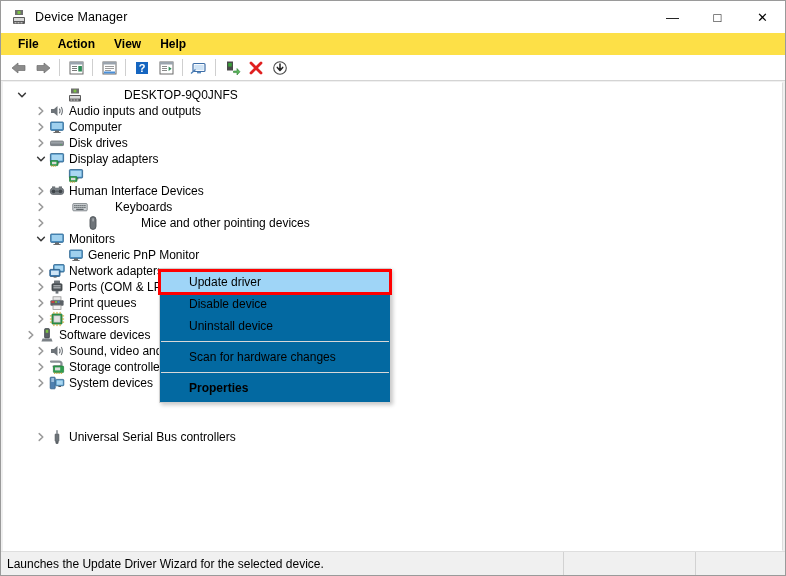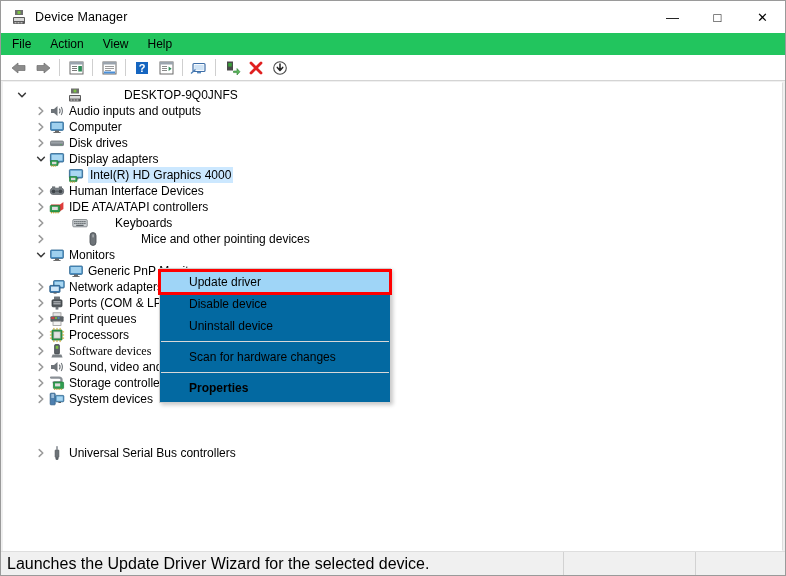--- a/index.html
+++ b/index.html
@@ -32,23 +32,24 @@
   }
   #winbtns { position: absolute; right: 0; top: 0; height: 32px; display: flex; }
   .winbtn {
     width: 45px; height: 32px; display: flex; align-items: center; justify-content: center;
     font-size: 13px; color: #000; background: transparent;
   }
 
   
   #menubar {
     height: 22px; min-height: 22px;
-    background: #22c55e;
+    background: #fde047;
     display: flex; align-items: center;
-    padding-left: 2px;
+    padding-left: 8px;
+    font-weight: bold;
   }
   .menu-item {
     font-size: 12px; color: #000;
     padding: 2px 9px; margin-right: 1px;
   }
 
   
   #toolbar {
     height: 26px; min-height: 26px;
     background: #ffffff;
@@ -123,21 +124,21 @@
     z-index: 2;
   }
   .ctx-sep { height: 1px; background: #d8d8d8; margin: 4px 1px; }
 
   
   #statusbar {
     height: 24px; min-height: 24px;
     background: #f0f0f0;
     border-top: 1px solid #dedede;
     display: flex; align-items: stretch;
-    font-size: 16px; color: #000;
+    font-size: 12px; color: #000;
   }
   #status-main {
     flex: 0 0 563px;
     display: flex; align-items: center;
     padding-left: 6px;
     border-right: 1px solid #d2d2d2;
   }
   #status-mid { flex: 0 0 132px; border-right: 1px solid #d2d2d2; }
   #status-right { flex: 1; }
 </style>
@@ -347,58 +348,38 @@
               <rect x="1.4" y="2.6" width="13.2" height="8.4" rx="0.8" fill="#4a90c4" stroke="#34688f" stroke-width="0.9"></rect>
               <rect x="2.5" y="3.6" width="11" height="6.1" fill="#a9d7f2"></rect>
               <rect x="5.6" y="11.2" width="4.8" height="1.2" fill="#5a5a5a"></rect>
               <rect x="1.5" y="9.6" width="7.5" height="5" rx="0.6" fill="#2f9e4f" stroke="#1f7a38" stroke-width="0.7"></rect>
               <rect x="3" y="10.8" width="4.4" height="2.4" fill="#d9d9d9"></rect>
               <rect x="2.2" y="14.4" width="1" height="1.2" fill="#c9a227"></rect>
               <rect x="4" y="14.4" width="1" height="1.2" fill="#c9a227"></rect>
               <rect x="5.8" y="14.4" width="1" height="1.2" fill="#c9a227"></rect>
             </svg>
           </span>
-          <span class="lbl">Intel(R) HD Graphics 4000</span>
         </div>
         <div class="row" style="padding-left: 29px;">
           <span class="chev">
             <svg width="10" height="10" viewBox="0 0 10 10">
               <path d="M3.2 1.6 L6.8 5 L3.2 8.4" stroke="#9a9a9a" stroke-width="1.5" fill="none" stroke-linecap="round" stroke-linejoin="round"></path>
             </svg>
           </span>
           <span class="ico">
             <svg width="16" height="16" viewBox="0 0 16 16">
               <rect x="1.4" y="5.2" width="13.2" height="6.2" rx="2.4" fill="#7a8086" stroke="#5b6166" stroke-width="0.8"></rect>
               <circle cx="4.6" cy="8.3" r="1.9" fill="#3e4449"></circle>
               <circle cx="11.4" cy="8.3" r="1.9" fill="#3e4449"></circle>
               <rect x="6.9" y="7.4" width="2.2" height="1.8" fill="#5b6166"></rect>
               <rect x="3" y="3.4" width="3.2" height="2" fill="#6e7479"></rect>
               <rect x="9.8" y="3.4" width="3.2" height="2" fill="#6e7479"></rect>
             </svg>
           </span>
           <span class="lbl">Human Interface Devices</span>
-        </div>
-        <div class="row" style="padding-left: 29px;">
-          <span class="chev">
-            <svg width="10" height="10" viewBox="0 0 10 10">
-              <path d="M3.2 1.6 L6.8 5 L3.2 8.4" stroke="#9a9a9a" stroke-width="1.5" fill="none" stroke-linecap="round" stroke-linejoin="round"></path>
-            </svg>
-          </span>
-          <span class="ico">
-            <svg width="16" height="16" viewBox="0 0 16 16">
-              <path d="M2 5.4 L11 5.4 L14.4 3 L14.4 10 L11 12.2 L2 12.2 Z" fill="#e03b3b"></path>
-              <rect x="1.2" y="6.4" width="9.6" height="6.6" rx="0.7" fill="#2f9e4f" stroke="#1f7a38" stroke-width="0.7"></rect>
-              <rect x="3" y="7.8" width="5.8" height="3.2" fill="#dcdcdc"></rect>
-              <rect x="2" y="13" width="1" height="1.4" fill="#c9a227"></rect>
-              <rect x="4.2" y="13" width="1" height="1.4" fill="#c9a227"></rect>
-              <rect x="6.4" y="13" width="1" height="1.4" fill="#c9a227"></rect>
-              <rect x="8.6" y="13" width="1" height="1.4" fill="#c9a227"></rect>
-            </svg>
-          </span>
-          <span class="lbl">IDE ATA/ATAPI controllers</span>
         </div>
         <div class="row" style="padding-left: 29px; gap: 23px;">
           <span class="chev">
             <svg width="10" height="10" viewBox="0 0 10 10">
               <path d="M3.2 1.6 L6.8 5 L3.2 8.4" stroke="#9a9a9a" stroke-width="1.5" fill="none" stroke-linecap="round" stroke-linejoin="round"></path>
             </svg>
           </span>
           <span class="ico">
             <svg width="16" height="16" viewBox="0 0 16 16">
               <rect x="0.8" y="4.6" width="14.4" height="7.2" rx="0.9" fill="#cfd3d6" stroke="#7b8186" stroke-width="0.9"></rect>
@@ -532,21 +513,21 @@
               <rect x="0.9" y="4.4" width="2" height="1" fill="#c9a227"></rect>
               <rect x="0.9" y="7.5" width="2" height="1" fill="#c9a227"></rect>
               <rect x="0.9" y="10.6" width="2" height="1" fill="#c9a227"></rect>
               <rect x="13.1" y="4.4" width="2" height="1" fill="#c9a227"></rect>
               <rect x="13.1" y="7.5" width="2" height="1" fill="#c9a227"></rect>
               <rect x="13.1" y="10.6" width="2" height="1" fill="#c9a227"></rect>
             </svg>
           </span>
           <span class="lbl">Processors</span>
         </div>
-        <div class="row" style="padding-left: 29px; font-family: Liberation Serif, serif;">
+        <div class="row" style="padding-left: 19px;">
           <span class="chev">
             <svg width="10" height="10" viewBox="0 0 10 10">
               <path d="M3.2 1.6 L6.8 5 L3.2 8.4" stroke="#9a9a9a" stroke-width="1.5" fill="none" stroke-linecap="round" stroke-linejoin="round"></path>
             </svg>
           </span>
           <span class="ico">
             <svg width="16" height="16" viewBox="0 0 16 16">
               <rect x="5.6" y="1.6" width="4.8" height="9.4" rx="0.8" fill="#5b6166" stroke="#3e4449" stroke-width="0.8"></rect>
               <rect x="6.7" y="2.8" width="2.6" height="3" fill="#7ac143"></rect>
               <path d="M3.6 11.4 L12.4 11.4 L13.6 14.4 L2.4 14.4 Z" fill="#7b8186"></path>

